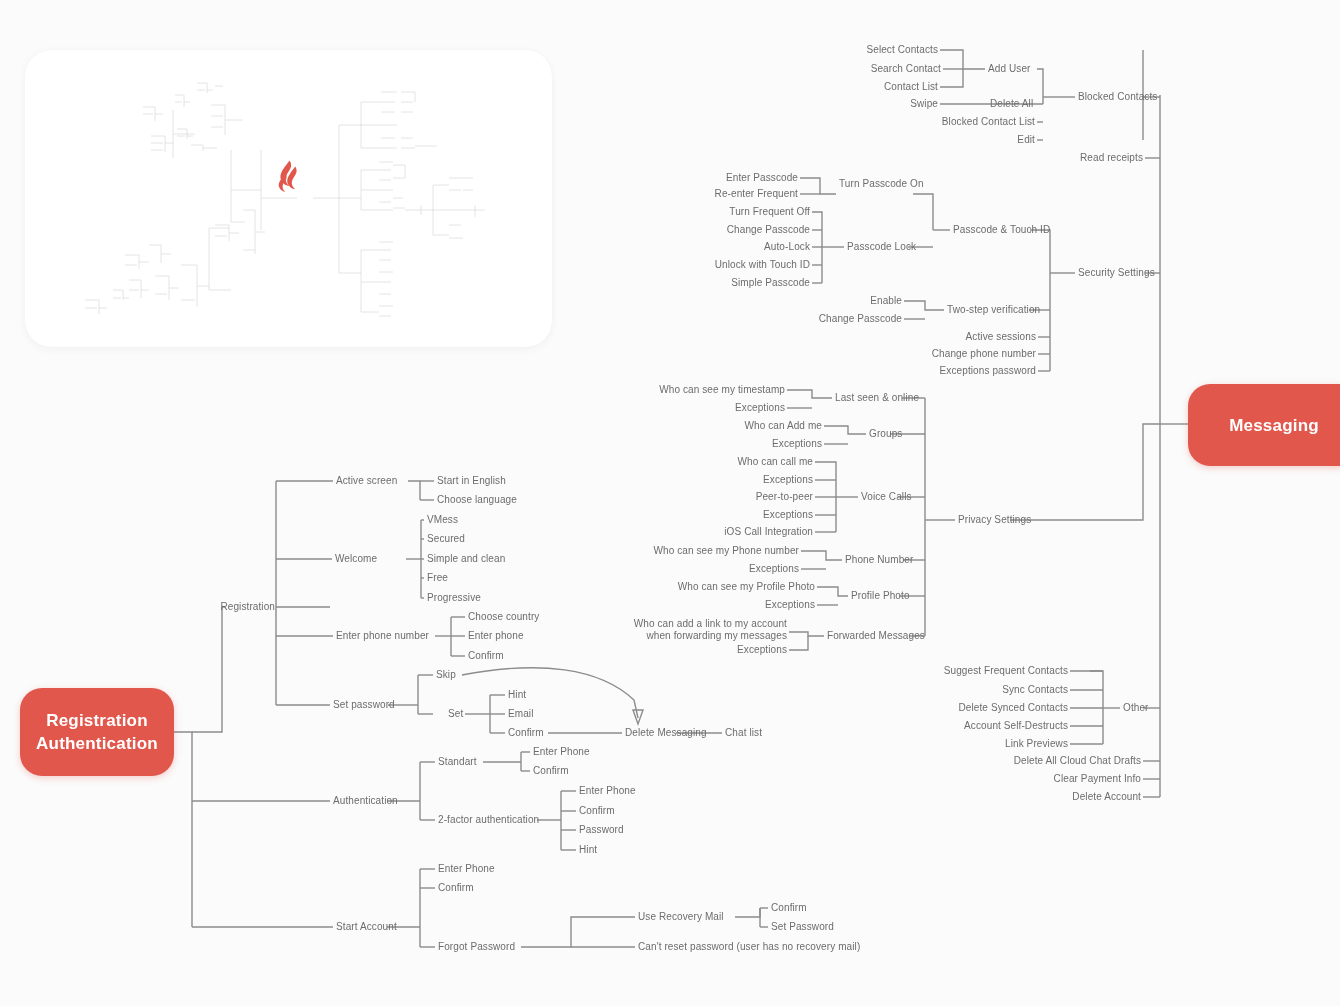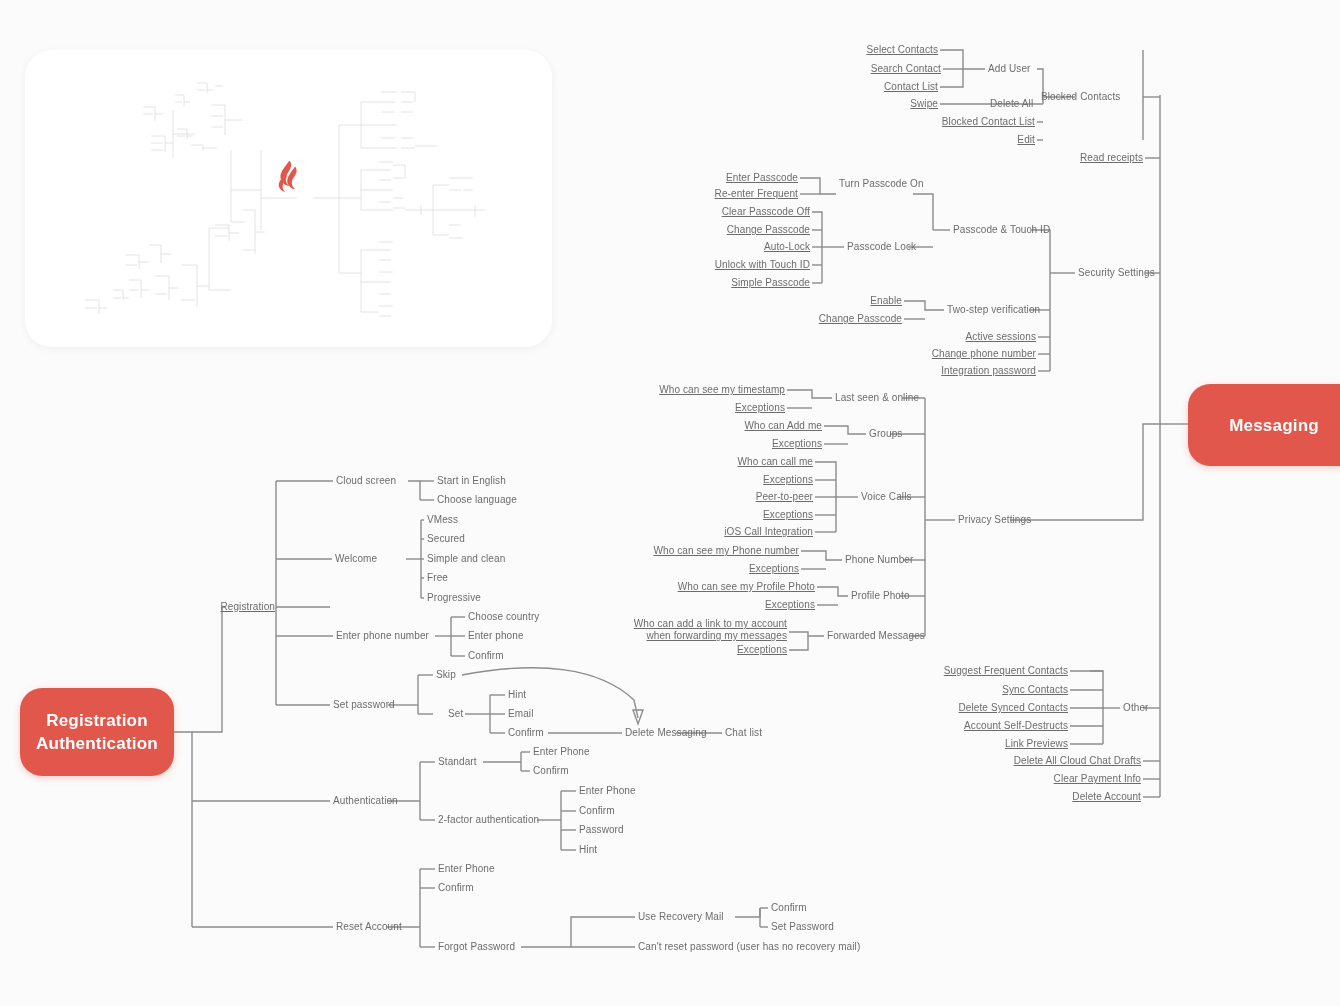--- a/index.html
+++ b/index.html
@@ -14,21 +14,21 @@
     box-shadow:0 2px 10px rgba(0,0,0,.045), 0 0 1px rgba(0,0,0,.05);
   }
   .thumb-svg{position:absolute;left:0;top:0;width:527px;height:297px;}
   .flame{position:absolute;left:252px;top:110px;width:24px;height:34px;}
 
   
   .node{
     position:absolute;color:#6c6c6c;font-size:10px;line-height:12px;
     white-space:pre;letter-spacing:.1px;
   }
-  .node.r{transform:translate(-100%,-50%);text-decoration:underline;}   
+  .node.r{transform:translate(-100%,-50%);}   
   .node.l{transform:translate(0,-50%);}       
 
   
   .badge{
     position:absolute;background:#e2574c;border-radius:22px;color:#fff;
     display:flex;align-items:center;justify-content:center;text-align:center;
     font-size:17px;line-height:23px;font-weight:bold;letter-spacing:.2px;
     box-shadow:0 2px 7px rgba(226,87,76,.28);
   }
   #badge-reg{left:20px;top:688px;width:154px;height:88px;}
@@ -255,39 +255,39 @@
   </div>
 
   <div class="node r" style="left:938px;top:50px">Select Contacts</div>
   <div class="node r" style="left:941px;top:69px">Search Contact</div>
   <div class="node r" style="left:938px;top:87px">Contact List</div>
   <div class="node l" style="left:988px;top:69px">Add User</div>
   <div class="node r" style="left:938px;top:104px">Swipe</div>
   <div class="node l" style="left:990px;top:104px">Delete All</div>
   <div class="node r" style="left:1035px;top:122px">Blocked Contact List</div>
   <div class="node r" style="left:1035px;top:140px">Edit</div>
-  <div class="node l" style="left:1041px;top:97px">Blocked Contacts</div>
+  <div class="node l" style="left:1078px;top:97px">Blocked Contacts</div>
   <div class="node r" style="left:1143px;top:158px">Read receipts</div>
 
   <div class="node r" style="left:798px;top:178px">Enter Passcode</div>
   <div class="node r" style="left:798px;top:194px">Re-enter Frequent</div>
   <div class="node l" style="left:839px;top:184px">Turn Passcode On</div>
-  <div class="node r" style="left:810px;top:212px">Clear Passcode Off</div>
+  <div class="node r" style="left:810px;top:212px">Turn Frequent Off</div>
   <div class="node r" style="left:810px;top:230px">Change Passcode</div>
   <div class="node r" style="left:810px;top:247px">Auto-Lock</div>
   <div class="node r" style="left:810px;top:265px">Unlock with Touch ID</div>
   <div class="node r" style="left:810px;top:283px">Simple Passcode</div>
   <div class="node l" style="left:847px;top:247px">Passcode Lock</div>
   <div class="node l" style="left:953px;top:230px">Passcode &amp; Touch ID</div>
   <div class="node r" style="left:902px;top:301px">Enable</div>
   <div class="node r" style="left:902px;top:319px">Change Passcode</div>
   <div class="node l" style="left:947px;top:310px">Two-step verification</div>
   <div class="node r" style="left:1036px;top:337px">Active sessions</div>
   <div class="node r" style="left:1036px;top:354px">Change phone number</div>
-  <div class="node r" style="left:1036px;top:371px">Integration password</div>
+  <div class="node r" style="left:1036px;top:371px">Exceptions password</div>
   <div class="node l" style="left:1078px;top:273px">Security Settings</div>
 
   <div class="node r" style="left:785px;top:390px">Who can see my timestamp</div>
   <div class="node r" style="left:785px;top:408px">Exceptions</div>
   <div class="node l" style="left:835px;top:398px">Last seen &amp; online</div>
   <div class="node r" style="left:822px;top:426px">Who can Add me</div>
   <div class="node r" style="left:822px;top:444px">Exceptions</div>
   <div class="node l" style="left:869px;top:434px">Groups</div>
   <div class="node r" style="left:813px;top:462px">Who can call me</div>
   <div class="node r" style="left:813px;top:480px">Exceptions</div>
@@ -311,21 +311,21 @@
   <div class="node r" style="left:1068px;top:690px">Sync Contacts</div>
   <div class="node r" style="left:1068px;top:708px">Delete Synced Contacts</div>
   <div class="node r" style="left:1068px;top:726px">Account Self-Destructs</div>
   <div class="node r" style="left:1068px;top:744px">Link Previews</div>
   <div class="node l" style="left:1123px;top:708px">Other</div>
   <div class="node r" style="left:1141px;top:761px">Delete All Cloud Chat Drafts</div>
   <div class="node r" style="left:1141px;top:779px">Clear Payment Info</div>
   <div class="node r" style="left:1141px;top:797px">Delete Account</div>
 
   <div class="node r" style="left:275px;top:607px">Registration</div>
-  <div class="node l" style="left:336px;top:481px">Cloud screen</div>
+  <div class="node l" style="left:336px;top:481px">Active screen</div>
   <div class="node l" style="left:437px;top:481px">Start in English</div>
   <div class="node l" style="left:437px;top:500px">Choose language</div>
   <div class="node l" style="left:335px;top:559px">Welcome</div>
   <div class="node l" style="left:427px;top:520px">VMess</div>
   <div class="node l" style="left:427px;top:539px">Secured</div>
   <div class="node l" style="left:427px;top:559px">Simple and clean</div>
   <div class="node l" style="left:427px;top:578px">Free</div>
   <div class="node l" style="left:427px;top:598px">Progressive</div>
   <div class="node l" style="left:336px;top:636px">Enter phone number</div>
   <div class="node l" style="left:468px;top:617px">Choose country</div>
@@ -343,21 +343,21 @@
   <div class="node l" style="left:333px;top:801px">Authentication</div>
   <div class="node l" style="left:438px;top:762px">Standart</div>
   <div class="node l" style="left:533px;top:752px">Enter Phone</div>
   <div class="node l" style="left:533px;top:771px">Confirm</div>
   <div class="node l" style="left:438px;top:820px">2-factor authentication</div>
   <div class="node l" style="left:579px;top:791px">Enter Phone</div>
   <div class="node l" style="left:579px;top:811px">Confirm</div>
   <div class="node l" style="left:579px;top:830px">Password</div>
   <div class="node l" style="left:579px;top:850px">Hint</div>
 
-  <div class="node l" style="left:336px;top:927px">Reset Account</div>
+  <div class="node l" style="left:336px;top:927px">Start Account</div>
   <div class="node l" style="left:438px;top:869px">Enter Phone</div>
   <div class="node l" style="left:438px;top:888px">Confirm</div>
   <div class="node l" style="left:438px;top:947px">Forgot Password</div>
   <div class="node l" style="left:638px;top:917px">Use Recovery Mail</div>
   <div class="node l" style="left:638px;top:947px">Can't reset password (user has no recovery mail)</div>
   <div class="node l" style="left:771px;top:908px">Confirm</div>
   <div class="node l" style="left:771px;top:927px">Set Password</div>
 
 </div>
 

